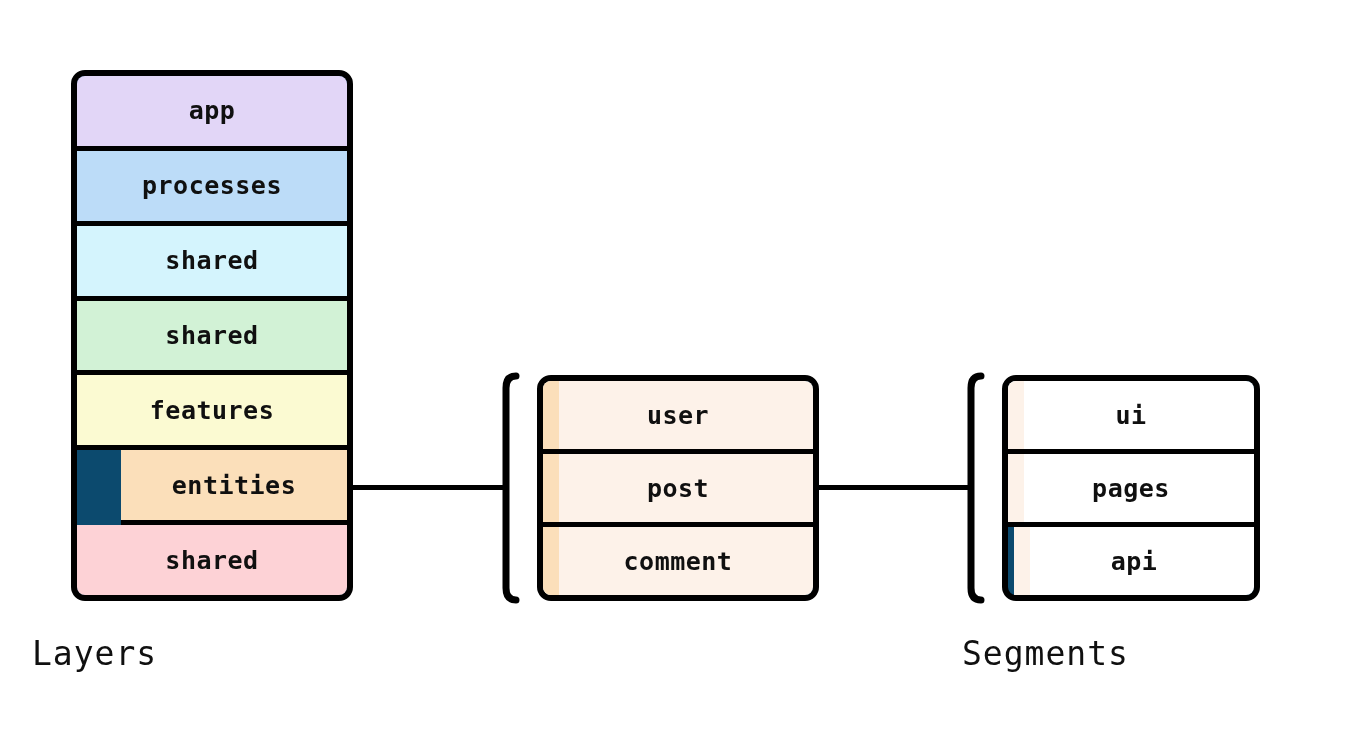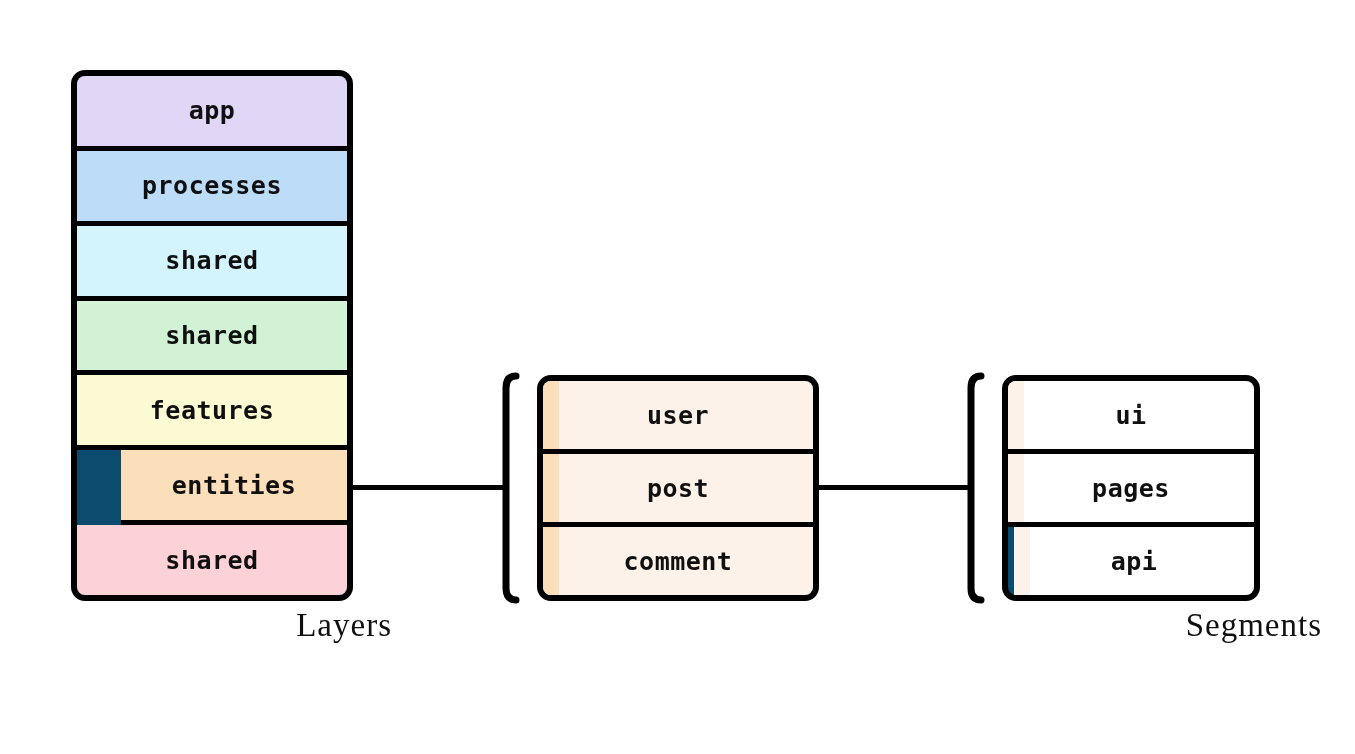--- a/index.html
+++ b/index.html
@@ -113,30 +113,29 @@
   }
   #connector-slices-segments {
     left: 818px;
     top: 485px;
     width: 152px;
   }
 
   
   .column-caption {
     position: absolute;
-    top: 606px;
+    top: 634px;
     width: 360px;
-    text-align: right;
+    text-align: left;
     font-size: 33px;
     font-weight: 400;
     color: #101010;
     letter-spacing: 1px;
     line-height: 1.2;
     white-space: nowrap;
-    font-family: Liberation Serif, serif;
   }
   #caption-layers   { left: 32px; }
   #caption-slices   { left: 498px; }
   #caption-segments { left: 962px; }
 </style>
 </head>
 <body>
 
 <div id="diagram-canvas">
 

